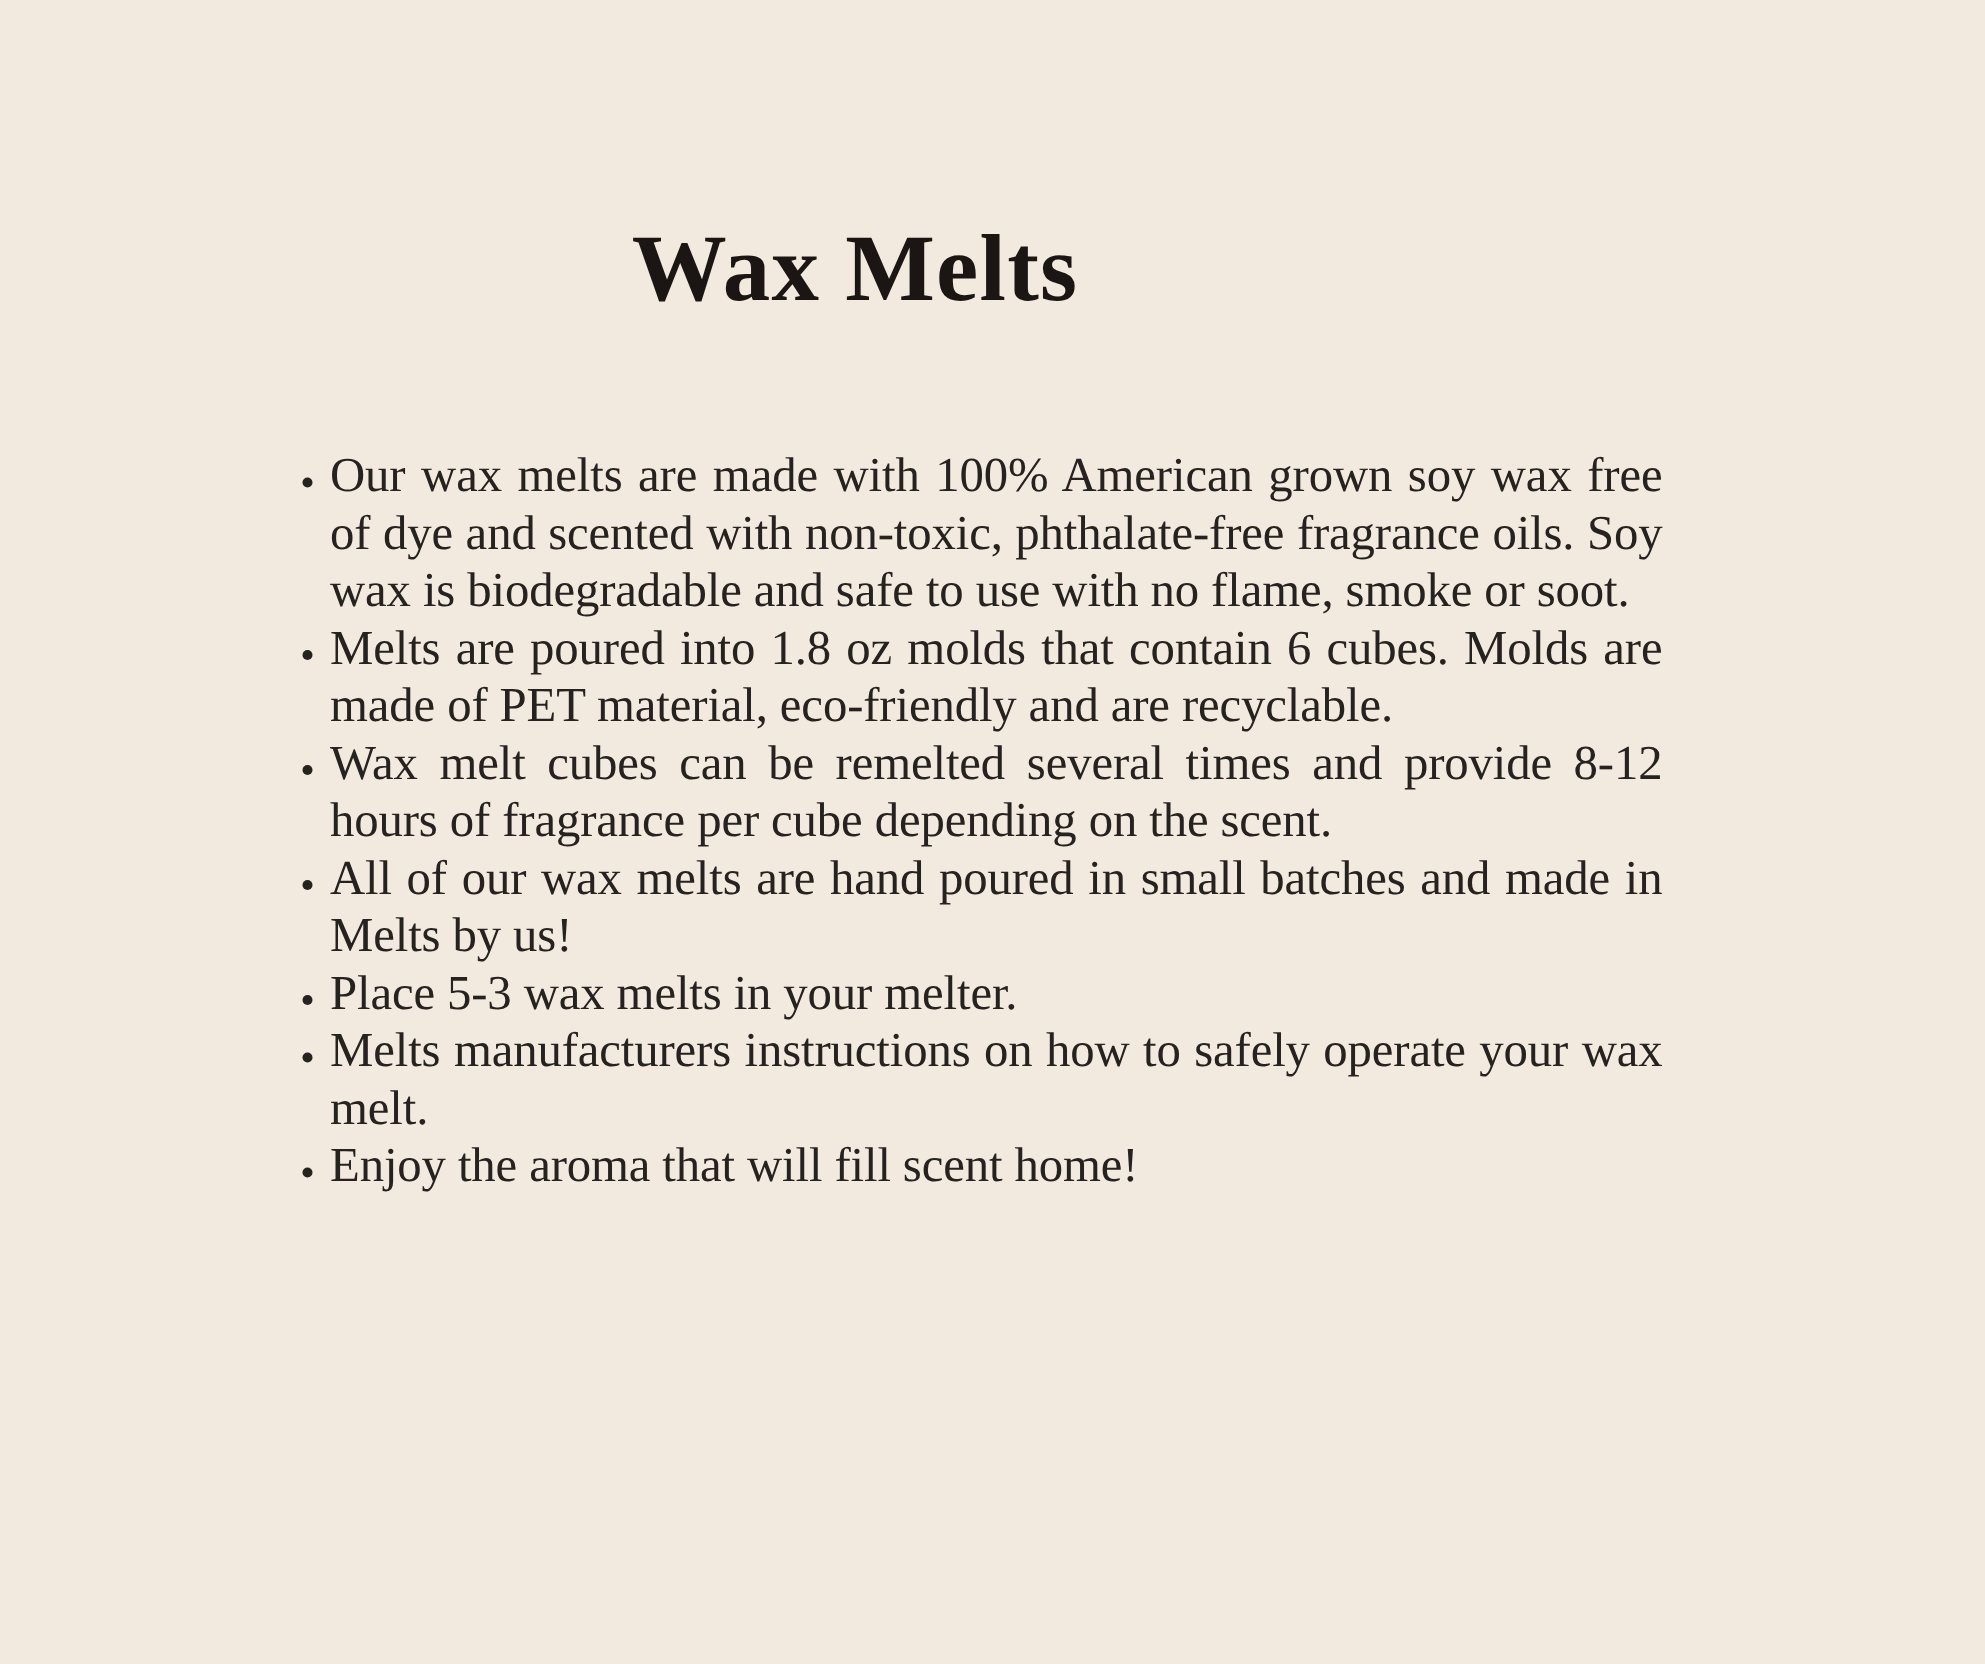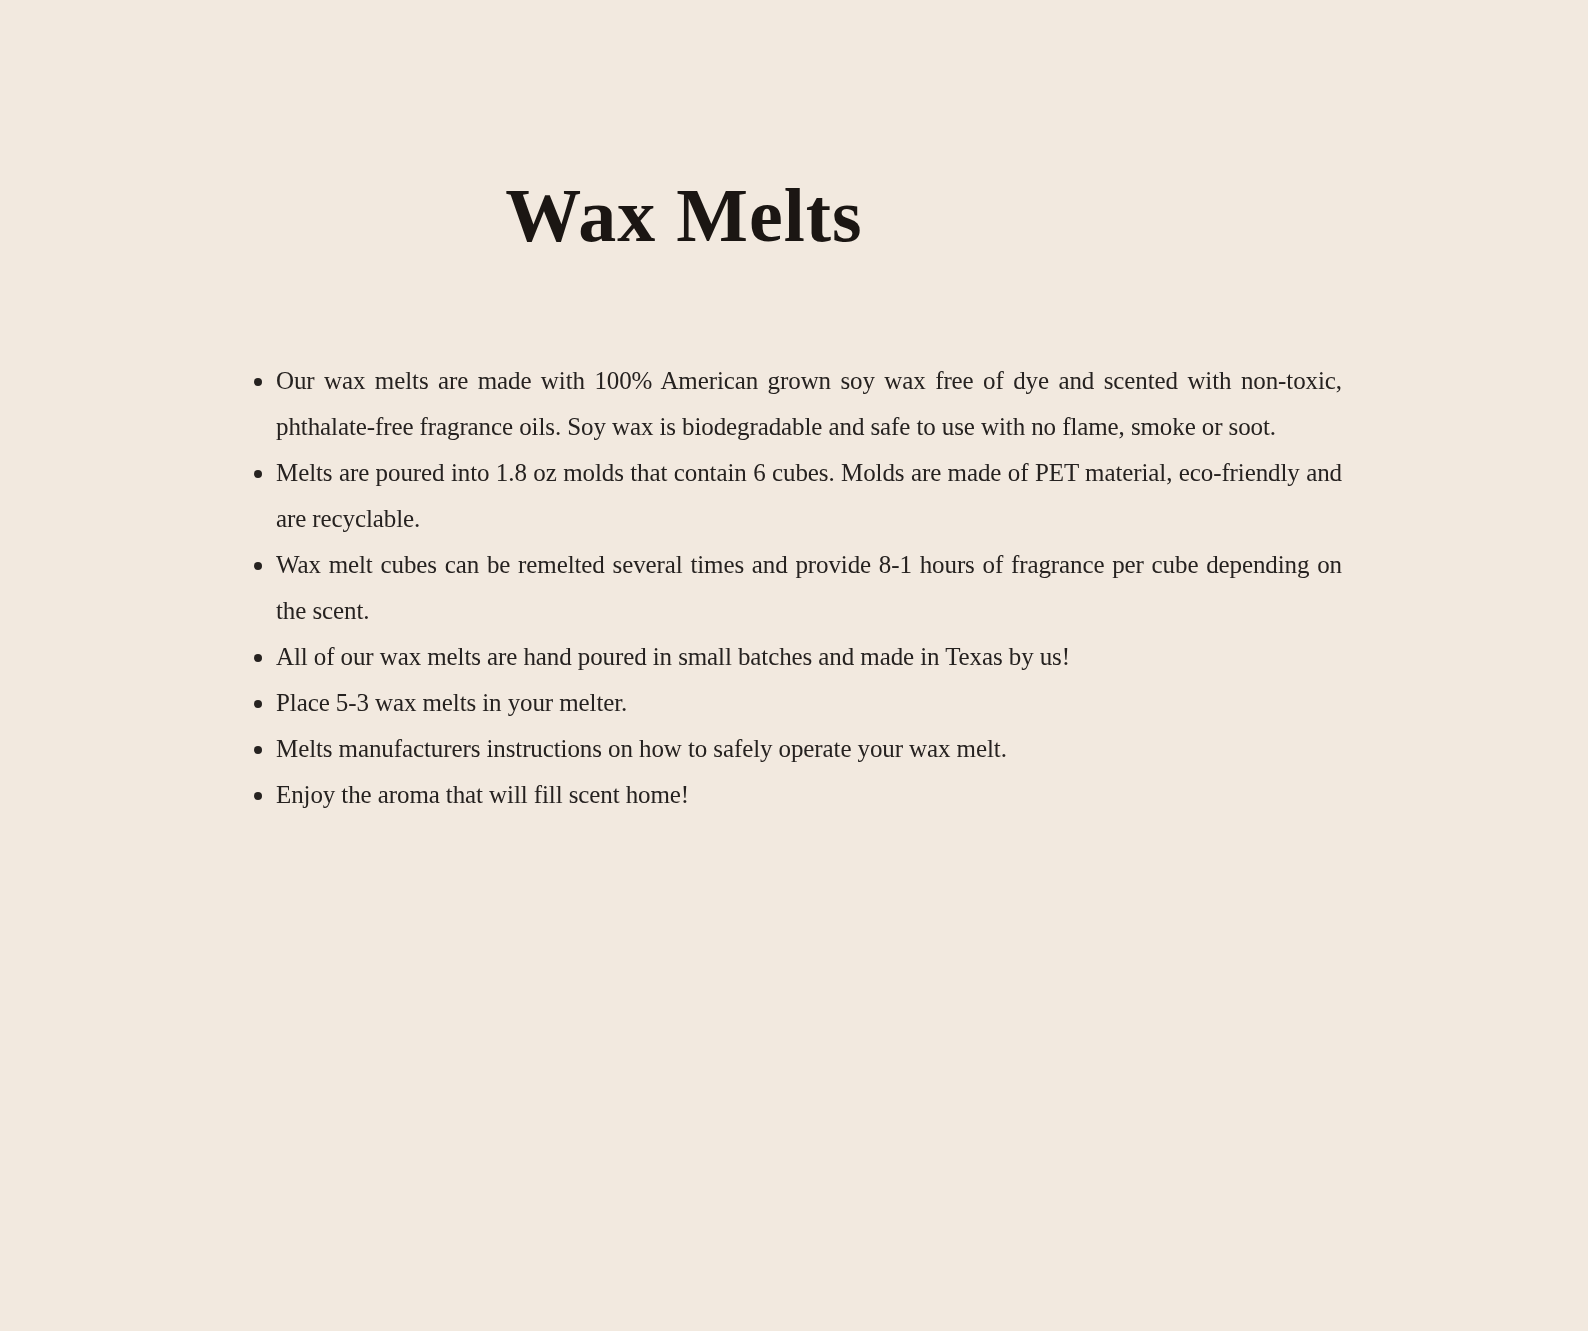--- a/index.html
+++ b/index.html
@@ -29,23 +29,23 @@
     text-align: center;
     font-size: 76px;
     line-height: 1.15;
     font-weight: 700;
     letter-spacing: 1px;
     color: var(--title-fg);
   }
   .bullet-list {
     position: absolute;
     top: 358px;
-    left: 276px;
+    left: 264px;
     width: 1066px;
-    font-size: 25px;
+    font-size: 39px;
     line-height: 46px;
     text-align: justify;
     text-justify: inter-word;
     letter-spacing: -0.1px;
   }
   .bullet-list li {
     list-style: disc outside;
     margin: 0;
   }
   .bullet-list li::marker {
@@ -55,19 +55,19 @@
 </style>
 </head>
 <body>
 
 <div class="page">
   <h1 class="title">Wax Melts</h1>
 
   <ul class="bullet-list">
     <li>Our wax melts are made with 100% American grown soy wax free of dye and scented with non-toxic, phthalate-free fragrance oils. Soy wax is biodegradable and safe to use with no flame, smoke or soot.</li>
     <li>Melts are poured into 1.8 oz molds that contain 6 cubes. Molds are made of PET material, eco-friendly and are recyclable.</li>
-    <li>Wax melt cubes can be remelted several times and provide 8-1 hours of fragrance per cube depending on the scent.</li>
-    <li>All of our wax melts are hand poured in small batches and made in Texas by us!</li>
+    <li>Wax melt cubes can be remelted several times and provide 8-12 hours of fragrance per cube depending on the scent.</li>
+    <li>All of our wax melts are hand poured in small batches and made in Melts by us!</li>
     <li>Place 5-3 wax melts in your melter.</li>
     <li>Melts manufacturers instructions on how to safely operate your wax melt.</li>
     <li>Enjoy the aroma that will fill scent home!</li>
   </ul>
 </div>
 
 </body></html>

